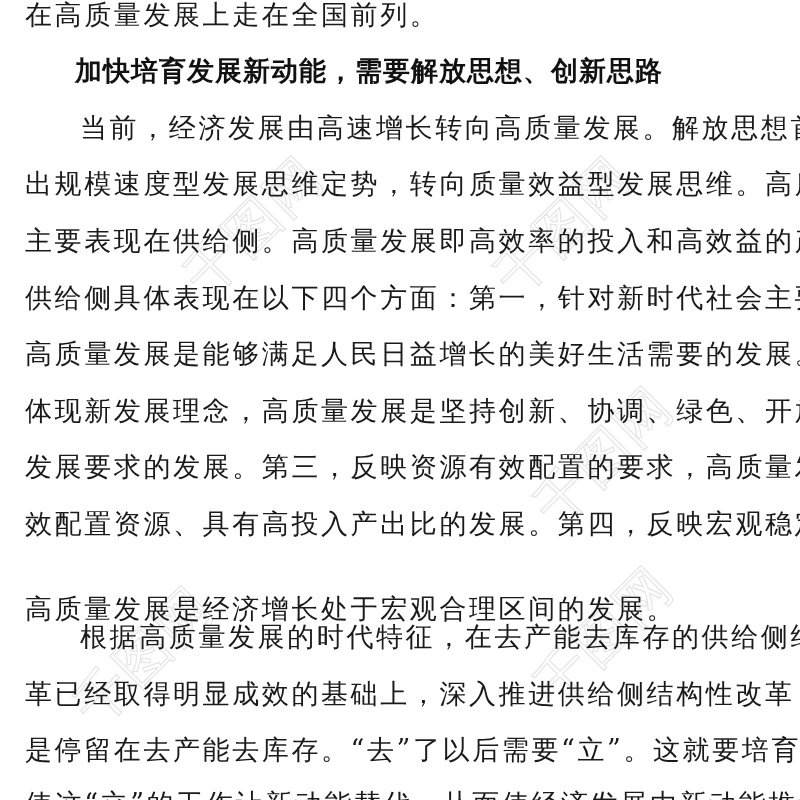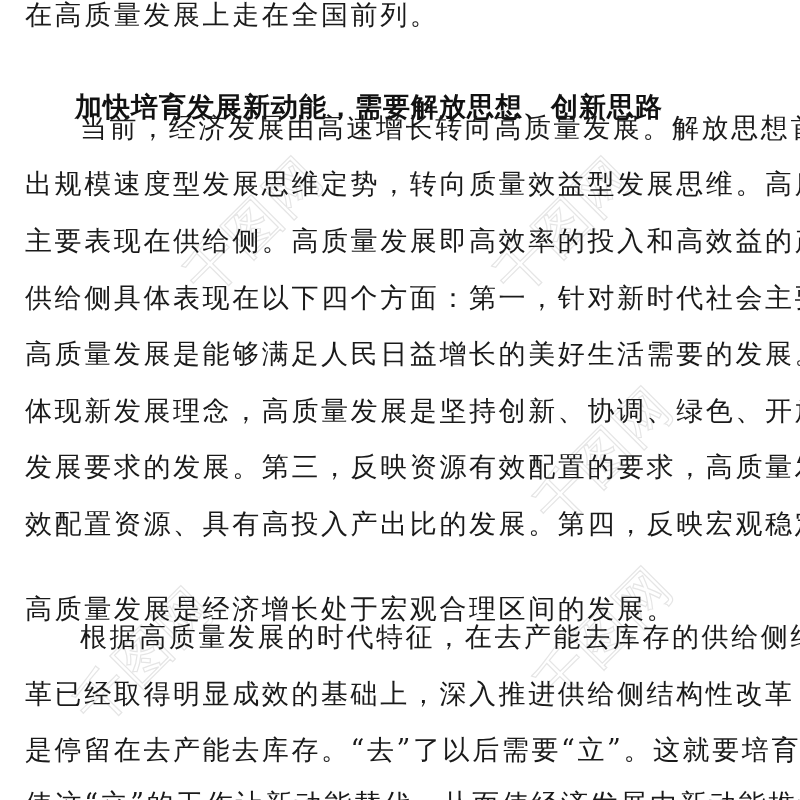--- a/index.html
+++ b/index.html
@@ -36,21 +36,21 @@
 
 <div class="page">
   <div class="wm" style="left:170px;top:190px;">千图网</div>
   <div class="wm" style="left:480px;top:190px;">千图网</div>
   <div class="wm" style="left:520px;top:420px;">千图网</div>
   <div class="wm" style="left:60px;top:620px;">千图网</div>
   <div class="wm" style="left:520px;top:600px;">千图网</div>
 
   <div class="line last" style="top:-2px;">在高质量发展上走在全国前列。</div>
 
-  <div class="heading" style="top:54px;margin-top:36px;">加快培育发展新动能，需要解放思想、创新思路</div>
+  <div class="heading" style="top:54px;">加快培育发展新动能，需要解放思想、创新思路</div>
 
   <div>
     <div class="line indent" style="top:111px;">当前，经济发展由高速增长转向高质量发展。解放思想首先要跳</div>
     <div class="line" style="top:167px;">出规模速度型发展思维定势，转向质量效益型发展思维。高质量发展</div>
     <div class="line" style="top:224px;">主要表现在供给侧。高质量发展即高效率的投入和高效益的产出，在</div>
     <div class="line" style="top:281px;">供给侧具体表现在以下四个方面：第一，针对新时代社会主要矛盾，</div>
     <div class="line" style="top:337px;">高质量发展是能够满足人民日益增长的美好生活需要的发展。第二，</div>
     <div class="line" style="top:394px;">体现新发展理念，高质量发展是坚持创新、协调、绿色、开放、共享</div>
     <div class="line" style="top:450px;">发展要求的发展。第三，反映资源有效配置的要求，高质量发展是有</div>
     <div class="line" style="top:507px;">效配置资源、具有高投入产出比的发展。第四，反映宏观稳定的要求，</div>

